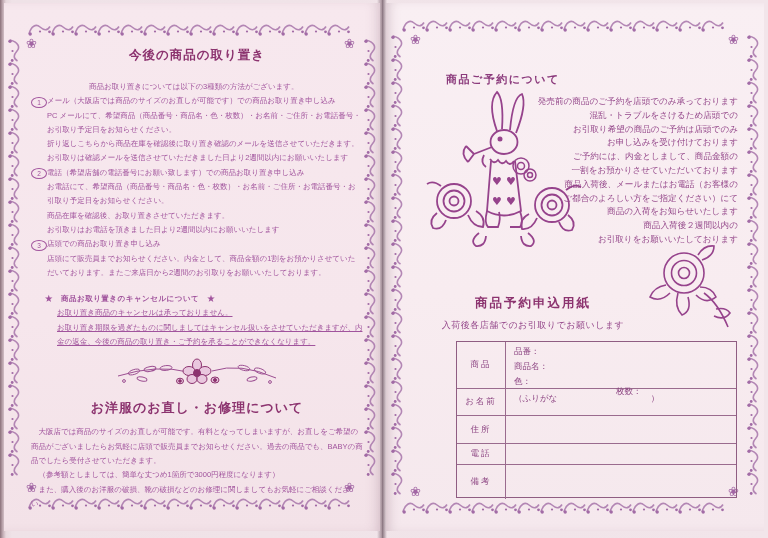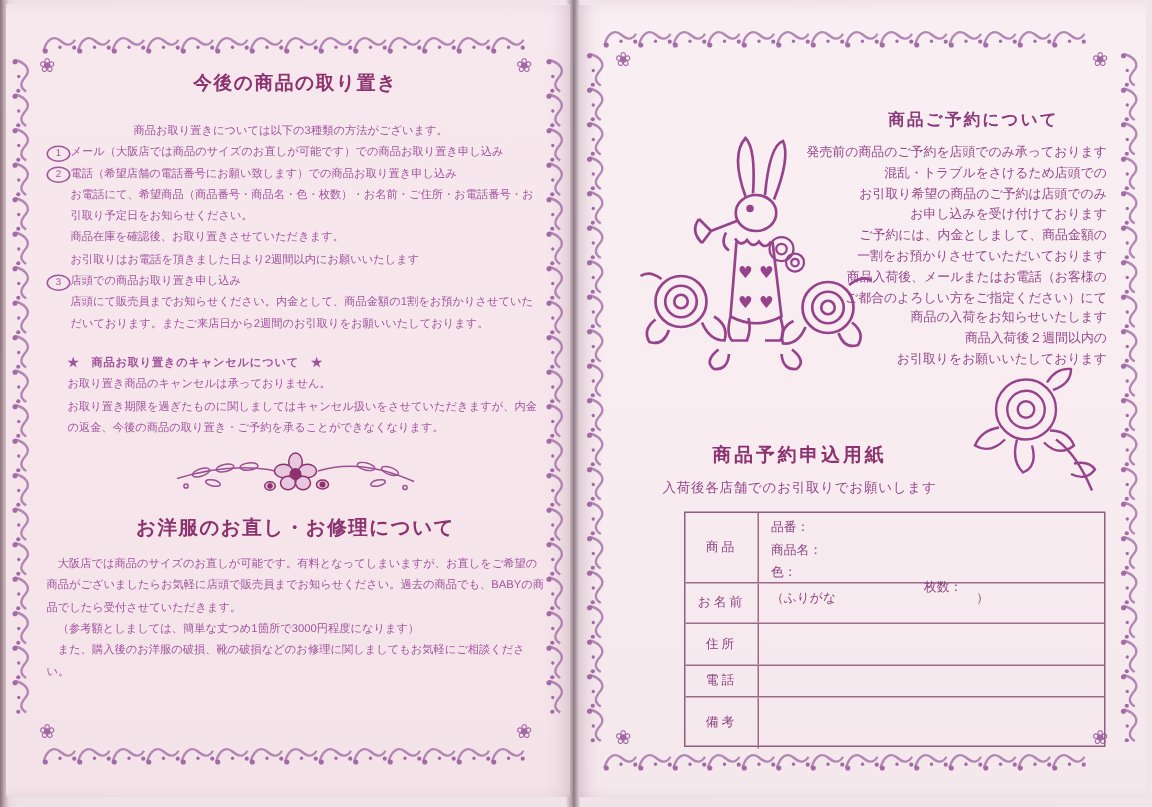--- a/index.html
+++ b/index.html
@@ -31,25 +31,25 @@
   .lp-content{position:absolute;left:27px;top:44px;width:332px;color:#a1549d;}
   .lp-title{font-size:12.5px;font-weight:bold;color:#8c336f;text-align:center;margin:0 0 4px 0;letter-spacing:1px;}
   .lp-body{font-size:7.5px;line-height:14.3px;}
   .intro{margin:16px 0 0 0;text-indent:58px;}
   .num-item{display:flex;margin:0;}
   .num-badge{flex:0 0 14px;margin-top:2.5px;width:9px;height:9px;border:1px solid #a1549d;border-radius:50%;
     font-size:6.5px;line-height:9px;text-align:center;}
   .num-text{flex:1;}
   .pre{white-space:pre-line;}
   .cancel-title{margin:12px 0 0 14px;font-weight:bold;letter-spacing:.5px;}
-  .cancel-body{margin:0 0 0 14px;}
+  .cancel-body{margin:0 0 0 26px;text-decoration:underline;}
   .divider-wrap{text-align:center;margin:6px 0 2px 0;}
   .lp-title2{font-size:13px;font-weight:bold;color:#8c336f;text-align:center;margin:6px 0 8px 0;letter-spacing:1px;}
   
-  .rp-title{position:absolute;left:60px;top:60px;width:260px;text-align:right;
+  .rp-title{position:absolute;left:60px;top:60px;width:260px;text-align:left;
     font-family:"Liberation Serif",serif;font-size:11px;font-weight:bold;color:#8b3a7c;letter-spacing:1.5px;}
   .rp-lines{position:absolute;right:26px;top:92px;width:330px;text-align:right;
     font-family:"Liberation Serif",serif;font-size:8.6px;line-height:13.8px;color:#94478a;white-space:pre-line;}
   .illus{position:absolute;}
   .form-title{position:absolute;left:17px;top:292px;width:260px;text-align:center;
     font-size:12.5px;font-weight:bold;color:#8c336f;letter-spacing:2px;}
   .form-sub{position:absolute;left:17px;top:316px;width:260px;text-align:center;
     font-size:9px;font-weight:normal;color:#94478a;letter-spacing:.5px;}
   .form-table{position:absolute;left:70px;top:338px;width:279px;height:155px;
     border:1px solid #8f5d82;color:#8b4280;font-family:"Liberation Serif",serif;font-size:8.5px;}
@@ -480,20 +480,23 @@
 
     <div class="lp-content">
       <h2 class="lp-title">今後の商品の取り置き</h2>
       <div class="lp-body">
         <p class="intro">商品お取り置きについては以下の3種類の方法がございます。</p>
 
         <div class="num-item">
           <span class="num-badge">1</span>
           <div class="num-text">
             <div>メール（大阪店では商品のサイズのお直しが可能です）での商品お取り置き申し込み</div>
+            <div class="pre">PC メールにて、希望商品（商品番号・商品名・色・枚数）・お名前・ご住所・お電話番号・お引取り予定日をお知らせください。
+折り返しこちらから商品在庫を確認後に取り置き確認のメールを送信させていただきます。
+お引取りは確認メールを送信させていただきました日より2週間以内にお願いいたします</div>
           </div>
         </div>
         <div class="num-item">
           <span class="num-badge">2</span>
           <div class="num-text">
             <div>電話（希望店舗の電話番号にお願い致します）での商品お取り置き申し込み</div>
             <div class="pre">お電話にて、希望商品（商品番号・商品名・色・枚数）・お名前・ご住所・お電話番号・お引取り予定日をお知らせください。
 商品在庫を確認後、お取り置きさせていただきます。
 お引取りはお電話を頂きました日より2週間以内にお願いいたします</div>
           </div>

